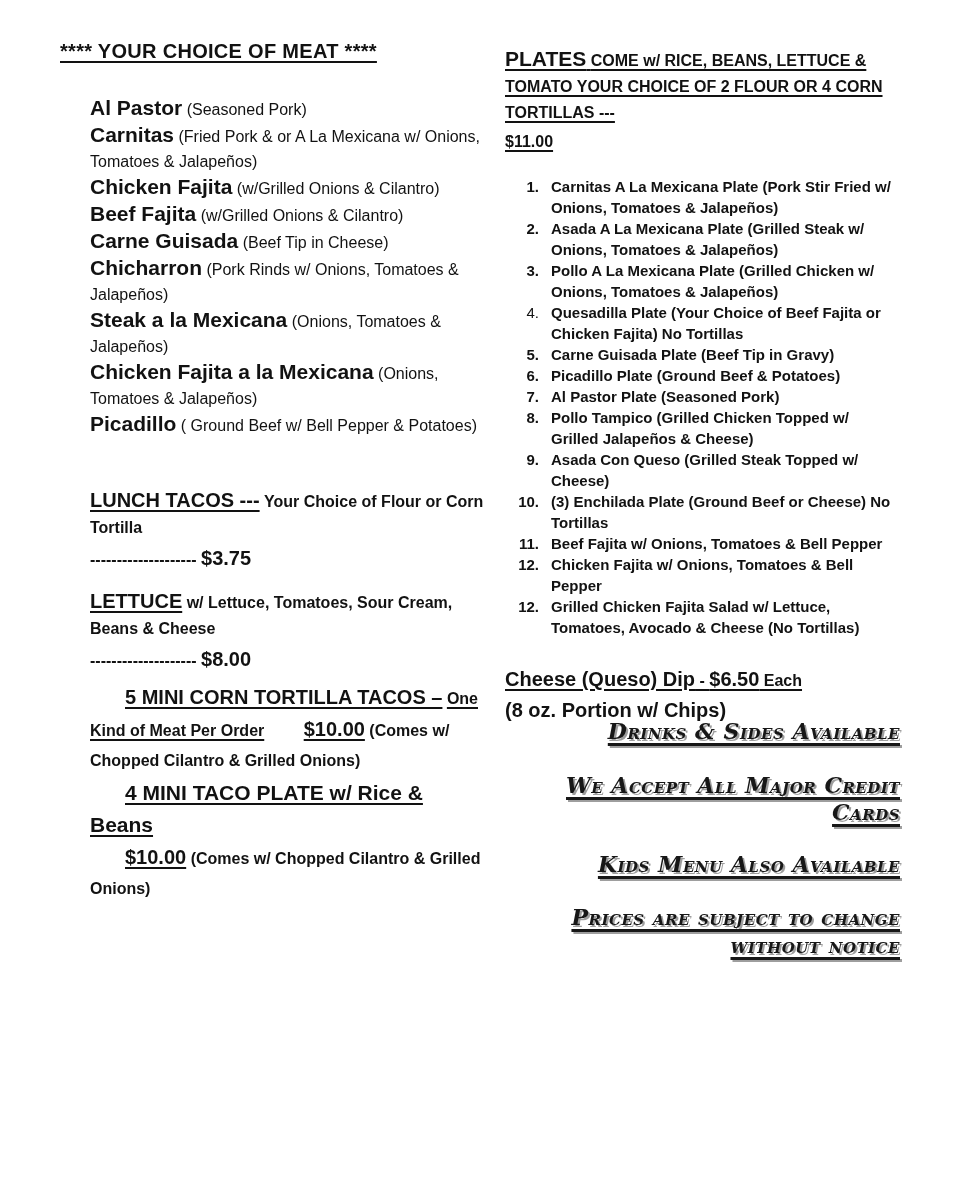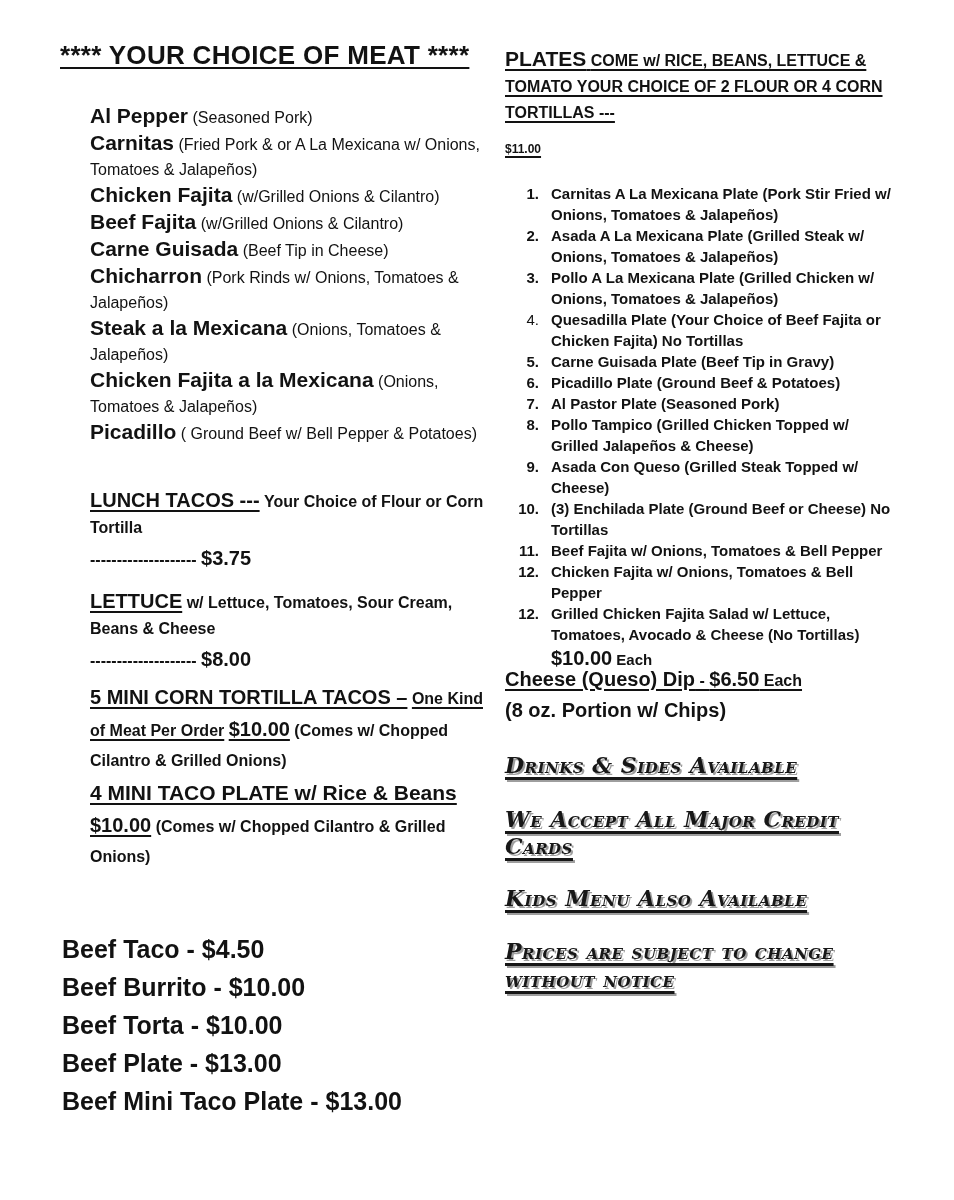--- a/index.html
+++ b/index.html
@@ -13,43 +13,43 @@
     overflow: hidden;
   }
   .sec { position: absolute; }
   .u {
     text-decoration: underline;
     text-decoration-thickness: 2px;
     text-underline-offset: 3px;
   }
 
   
-  .meat-header { font-size: 26px; font-weight: bold; letter-spacing: 0.3px; }
+  .meat-header { font-size: 20px; font-weight: bold; letter-spacing: 0.3px; }
   .meats { margin-top: 32px; padding-left: 30px; width: 390px; }
   .meat { margin: 0; line-height: 25px; font-size: 16px; }
   .m-name { font-size: 21px; font-weight: bold; }
   .m-desc { font-size: 16px; }
 
   .sub-sec { padding-left: 30px; width: 400px; }
   .sub-title { font-size: 20px; font-weight: bold; }
   .sub-note { font-size: 16px; font-weight: bold; }
   .sub-line { line-height: 26px; margin: 0; }
   .dash-row { margin: 4px 0 0 0; font-size: 16px; font-weight: bold; line-height: 26px; }
   .price-lg { font-size: 20px; font-weight: bold; }
 
   .mc-line { margin: 0; line-height: 30px; }
-  .mc-big { font-size: 20px; font-weight: bold; }
+  .mc-big { font-size: 20px; font-weight: bold; margin-left: 35px; }
   .mc-small { font-size: 16px; font-weight: bold; }
 
   .beef { margin: 0; font-size: 25px; font-weight: bold; line-height: 38px; }
 
   
   .plates-head { font-weight: bold; font-size: 16px; line-height: 26px; }
   .plates-lead { font-size: 21px; }
-  .plates-price { display: block; font-size: 12px; margin-top: 10px; }
+  .plates-price { display: block; font-size: 16px; margin-top: 3px; }
 
   .plate-list { margin-top: 21px; }
   .plate-item { display: flex; font-weight: bold; font-size: 15px; line-height: 21px; margin: 0; }
   .plate-num { flex: 0 0 34px; width: 34px; text-align: right; }
   .plate-num.plain { font-weight: normal; }
   .plate-text { margin-left: 12px; }
   .final-price-row { margin-top: 3px; }
   .price-big { font-size: 20px; font-weight: bold; }
   .each { font-size: 15px; font-weight: bold; }
 
@@ -76,21 +76,21 @@
   .notice.tall { margin-bottom: 24px; }
 </style>
 </head>
 <body>
 
 <div class="page">
 
   <div class="sec" style="top:40px; left:60px; width:430px;">
     <span class="meat-header u">**** YOUR CHOICE OF MEAT ****</span>
     <div class="meats">
-      <p class="meat"><span class="m-name">Al Pepper</span> <span class="m-desc">(Seasoned Pork)</span></p>
+      <p class="meat"><span class="m-name">Al Pastor</span> <span class="m-desc">(Seasoned Pork)</span></p>
       <p class="meat"><span class="m-name">Carnitas</span> <span class="m-desc">(Fried Pork &amp; or A La Mexicana w/ Onions, Tomatoes &amp; Jalapeños)</span></p>
       <p class="meat"><span class="m-name">Chicken Fajita</span> <span class="m-desc">(w/Grilled Onions &amp; Cilantro)</span></p>
       <p class="meat"><span class="m-name">Beef Fajita</span> <span class="m-desc">(w/Grilled Onions &amp; Cilantro)</span></p>
       <p class="meat"><span class="m-name">Carne Guisada</span> <span class="m-desc">(Beef Tip in Cheese)</span></p>
       <p class="meat"><span class="m-name">Chicharron</span> <span class="m-desc">(Pork Rinds w/ Onions, Tomatoes &amp; Jalapeños)</span></p>
       <p class="meat"><span class="m-name">Steak a la Mexicana</span> <span class="m-desc">(Onions, Tomatoes &amp; Jalapeños)</span></p>
       <p class="meat"><span class="m-name">Chicken Fajita a la Mexicana</span> <span class="m-desc">(Onions, Tomatoes &amp; Jalapeños)</span></p>
       <p class="meat"><span class="m-name">Picadillo</span> <span class="m-desc">( Ground Beef w/ Bell Pepper &amp; Potatoes)</span></p>
     </div>
   </div>
@@ -107,27 +107,20 @@
 
   <div class="sec sub-sec" style="top:682px; left:60px;">
     <p class="mc-line"><span class="mc-big u">5 MINI CORN TORTILLA TACOS –</span> <span class="mc-small u">One Kind of Meat Per Order</span> <span class="mc-big u">$10.00</span> <span class="mc-small">(Comes w/ Chopped Cilantro &amp; Grilled Onions)</span></p>
   </div>
 
   <div class="sec sub-sec" style="top:778px; left:60px;">
     <p class="mc-line"><span class="mc-big u" style="font-size:21px;">4 MINI TACO PLATE w/ Rice &amp; Beans</span></p>
     <p class="mc-line"><span class="mc-big u">$10.00</span> <span class="mc-small">(Comes w/ Chopped Cilantro &amp; Grilled Onions)</span></p>
   </div>
 
-  <div class="sec" style="top:930px; left:62px; width:440px;">
-    <p class="beef">Beef Taco - $4.50</p>
-    <p class="beef">Beef Burrito - $10.00</p>
-    <p class="beef">Beef Torta - $10.00</p>
-    <p class="beef">Beef Plate - $13.00</p>
-    <p class="beef">Beef Mini Taco Plate - $13.00</p>
-  </div>
 
   <div class="sec" style="top:46px; left:505px; width:390px;">
     <div class="plates-head u">
       <span class="plates-lead">PLATES</span>
       <span>COME w/ RICE, BEANS, LETTUCE &amp; TOMATO YOUR CHOICE OF 2 FLOUR OR 4 CORN TORTILLAS ---</span>
       <span class="plates-price">$11.00</span>
     </div>
     <div class="plate-list">
       <div class="plate-item">
           <span class="plate-num">1.</span>
@@ -174,32 +167,28 @@
           <span class="plate-text">Beef Fajita w/ Onions, Tomatoes &amp; Bell Pepper</span>
         </div>
       <div class="plate-item">
           <span class="plate-num">12.</span>
           <span class="plate-text">Chicken Fajita w/ Onions, Tomatoes &amp; Bell Pepper</span>
         </div>
       <div class="plate-item">
           <span class="plate-num">12.</span>
           <span class="plate-text">Grilled Chicken Fajita Salad w/ Lettuce, Tomatoes, Avocado &amp; Cheese (No Tortillas)</span>
         </div>
-      <div class="plate-item final-price-row">
-          <span class="plate-num"></span>
-          <span class="plate-text"><span class="price-big">$10.00</span> <span class="each">Each</span></span>
-        </div>
     </div>
   </div>
 
   <div class="sec" style="top:666px; left:505px; width:390px;">
     <div class="q-title u"><span>Cheese (Queso) Dip</span><span class="q-sep"> - </span><span>$6.50</span><span class="q-each"> Each</span></div>
     <div class="q-sub">(8 oz. Portion w/ Chips)</div>
   </div>
 
-  <div class="sec" style="top:752px; left:505px; width:395px;">
+  <div class="sec" style="top:718px; left:505px; width:395px;text-align:right;">
     <p class="notice">Drinks &amp; Sides Available</p>
     <p class="notice tall">We Accept All Major Credit Cards</p>
     <p class="notice">Kids Menu Also Available</p>
     <p class="notice">Prices are subject to change without notice</p>
   </div>
 
 </div>
 
 </body></html>

